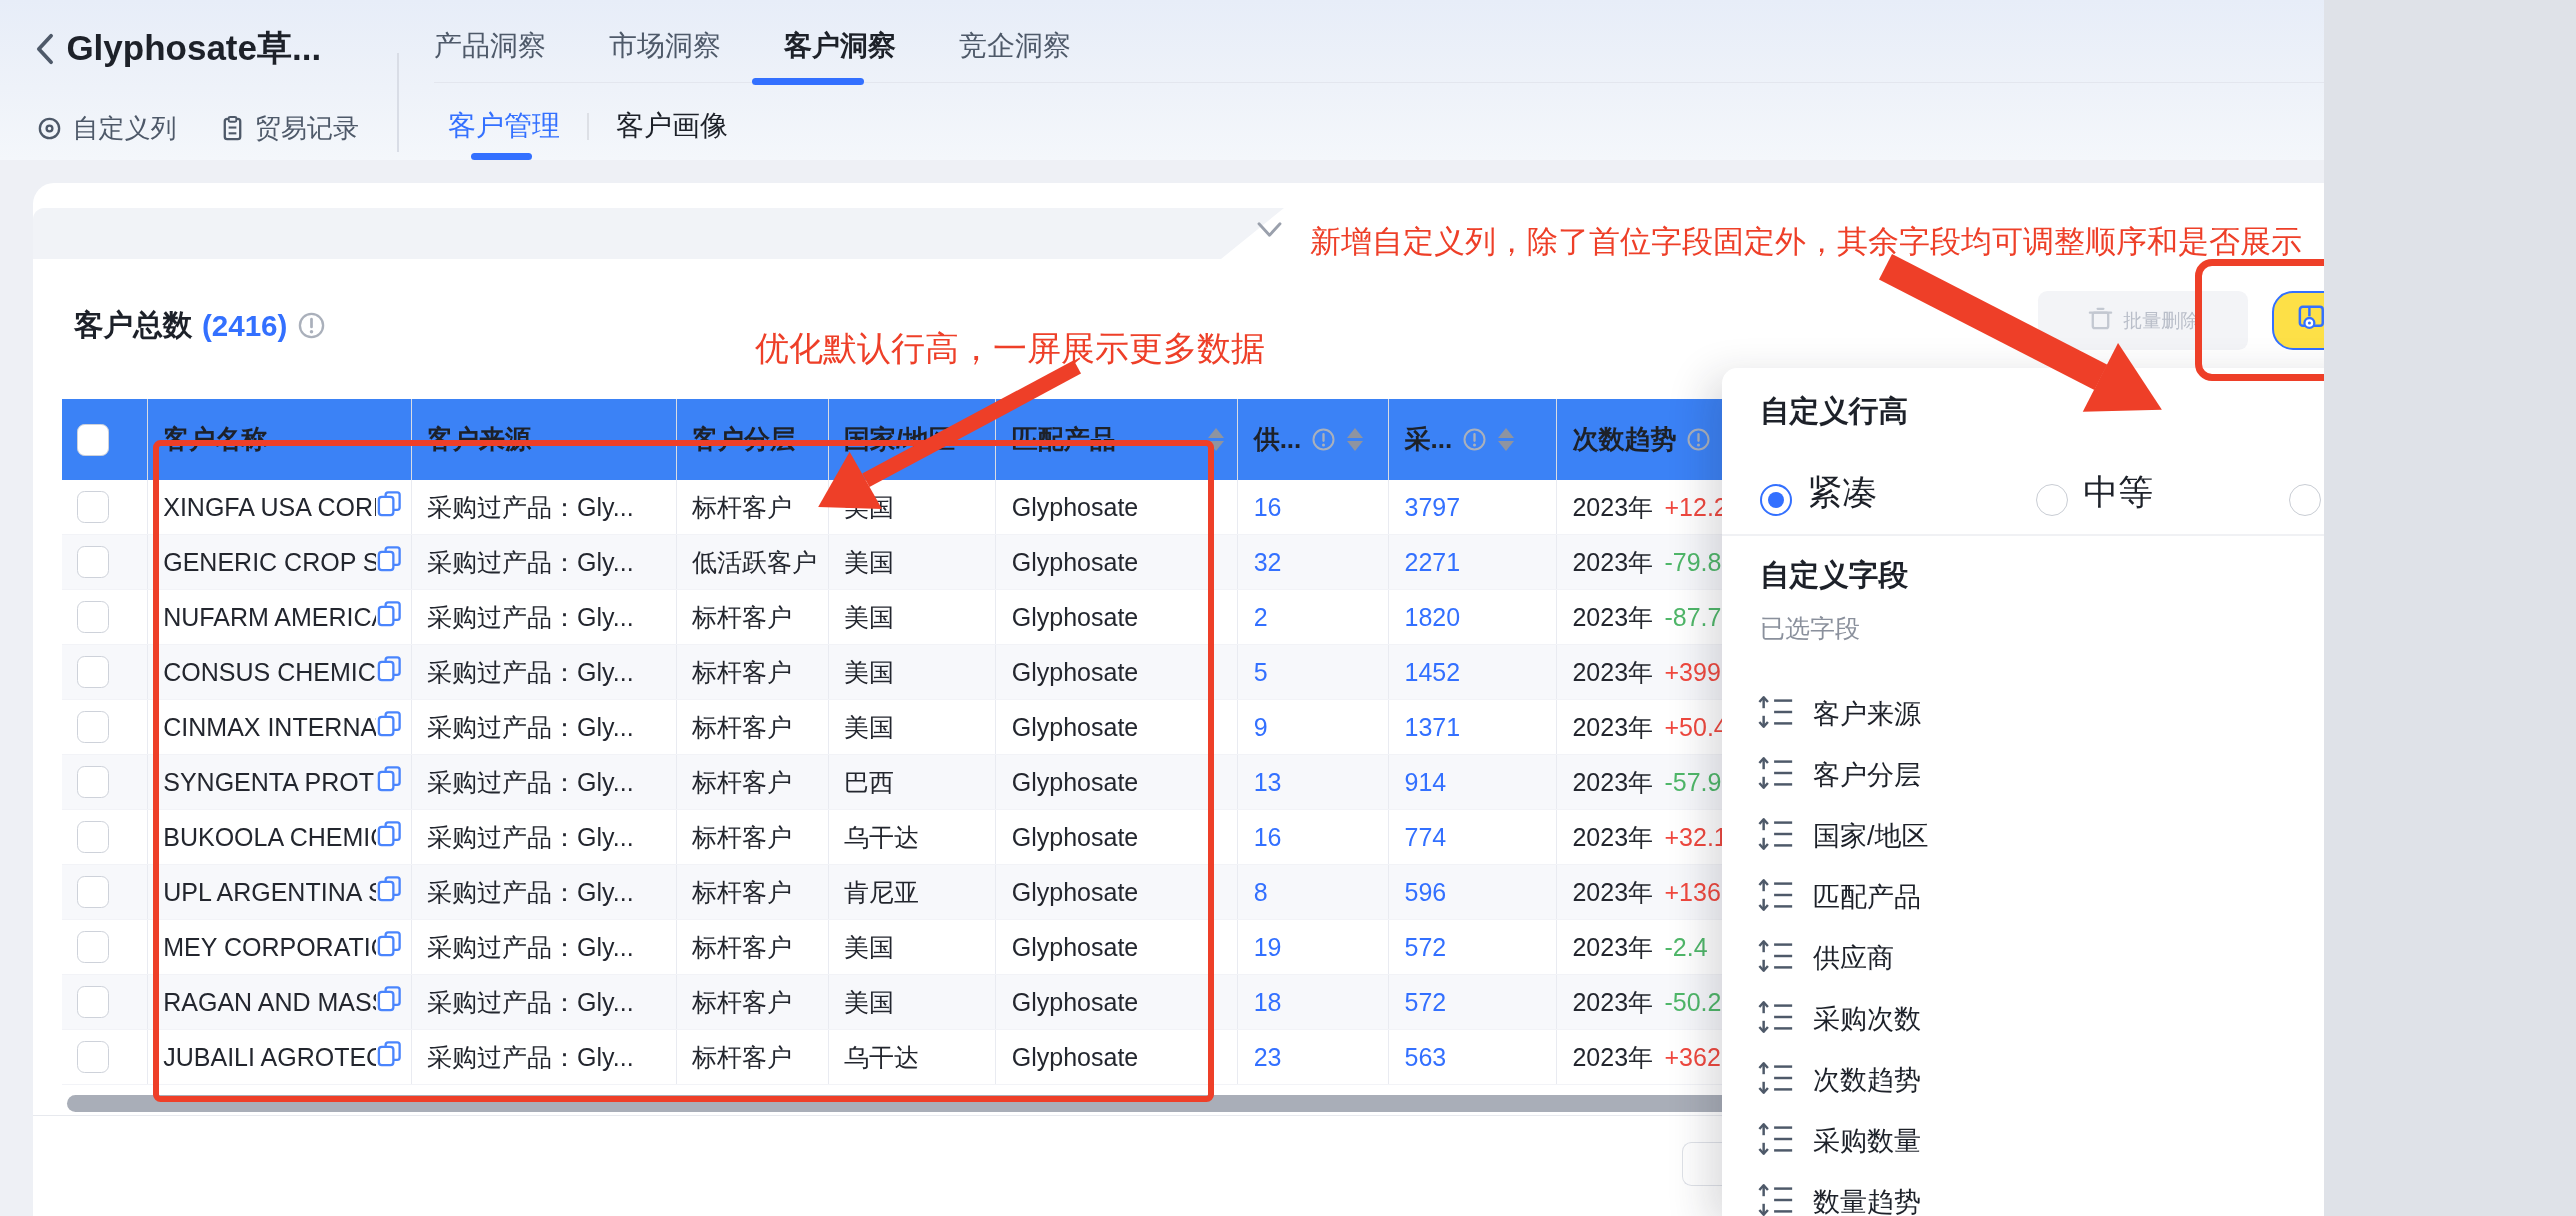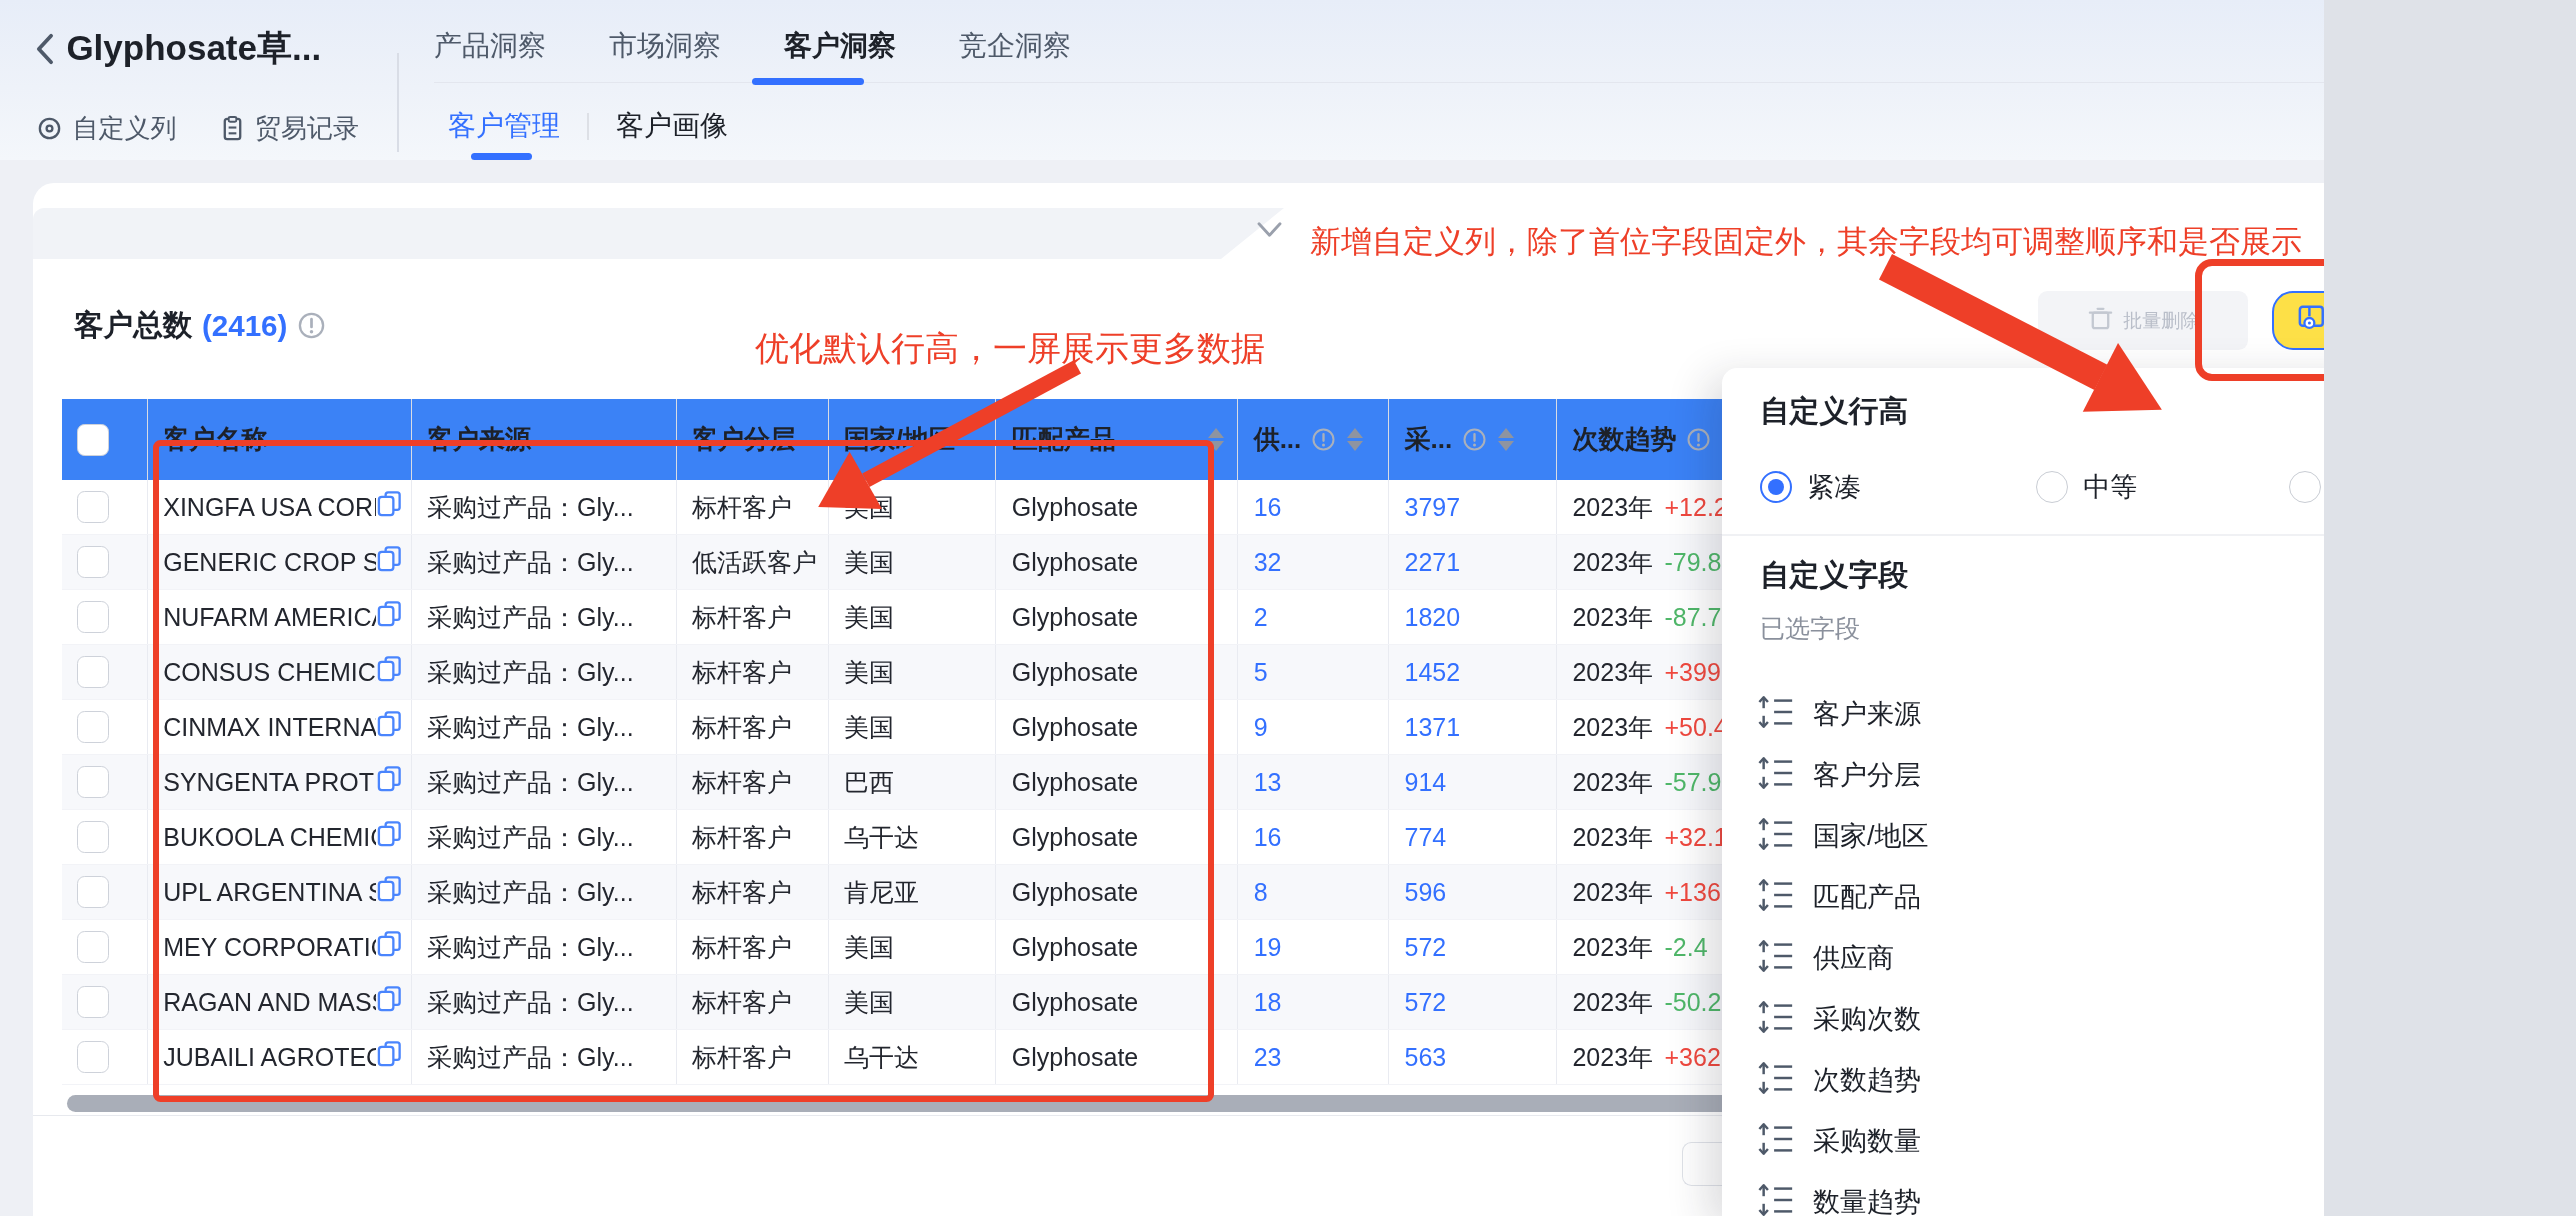--- a/index.html
+++ b/index.html
@@ -92,21 +92,21 @@
 
   
   .pag-fragment { position:absolute; left:1682px; top:1142px; width:40px; height:44px; border:1.9px solid #dfe2e8; border-right:none; border-radius:9.5px 0 0 9.5px; background:#fff; z-index:2; }
   .next-btn { position:absolute; left:2486px; top:1136px; width:59px; height:51px; background:#fff; border:1.9px solid #e0e3e9; border-radius:11.4px; display:flex; align-items:center; justify-content:center; z-index:3; }
 
   
   .panel { position:absolute; left:1722px; top:368px; width:740px; height:848px; background:#fff; z-index:20;
            border-radius:15.3px 15.3px 0 0; box-shadow:-13.3px 9.5px 42px rgba(29,33,41,.16); }
   .panel-title { position:absolute; left:38px; top:23px; font-size:29.6px; font-weight:bold; color:#1d2129; }
   .radio-row { position:absolute; left:38px; top:101px; width:648px; display:flex; }
-  .radio-opt { display:flex; align-items:center; gap:15.3px; font-size:27px; color:#1d2129; }
+  .radio-opt { display:flex; align-items:flex-end; gap:15.3px; font-size:35px; color:#1d2129; }
   .radio-opt:nth-child(1){ width:276px; } .radio-opt:nth-child(2){ width:253px; }
   .radio { width:32px; height:32px; border-radius:50%; border:1.9px solid #c9cdd4; background:#fff; position:relative; }
   .radio.selected { border:2.4px solid #3370ff; }
   .radio.selected::after { content:""; position:absolute; left:50%; top:50%; transform:translate(-50%,-50%);
                            width:16px; height:16px; border-radius:50%; background:#3370ff; }
   .panel-divider { position:absolute; left:0; top:166px; width:100%; height:1.9px; background:#f0f1f4; }
   .fields-title { position:absolute; left:38px; top:187px; font-size:29.6px; font-weight:bold; color:#1d2129; }
   .reset-link { position:absolute; right:53px; top:193px; font-size:26px; color:#3370ff; }
   .group-label { position:absolute; left:38px; top:244px; font-size:25px; color:#8a909c; }
   .field-list { position:absolute; left:0; top:315px; width:100%; }

